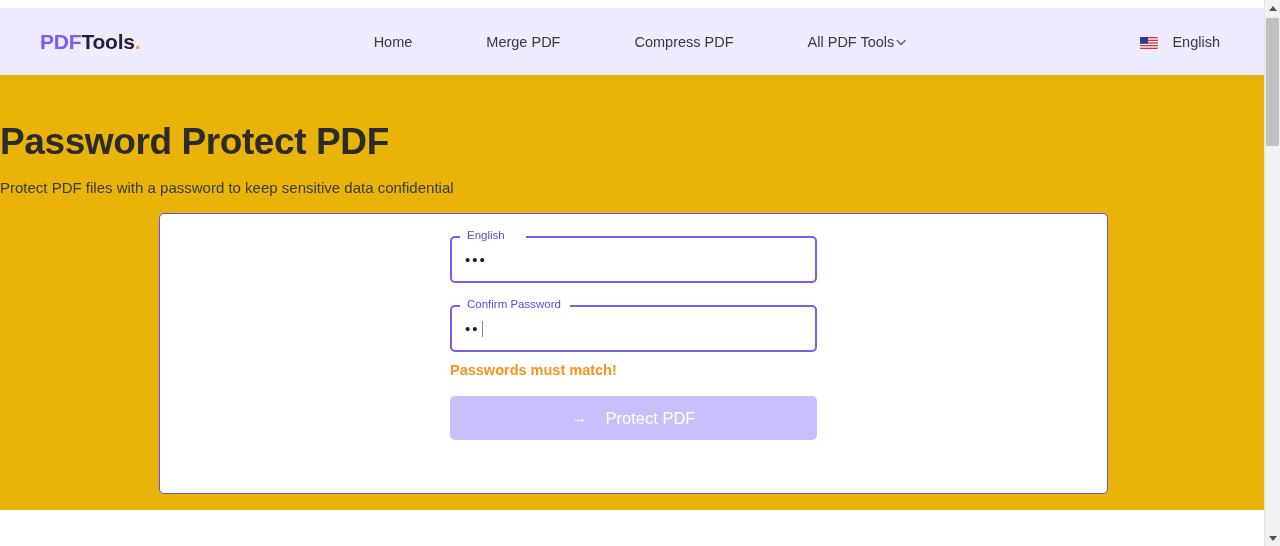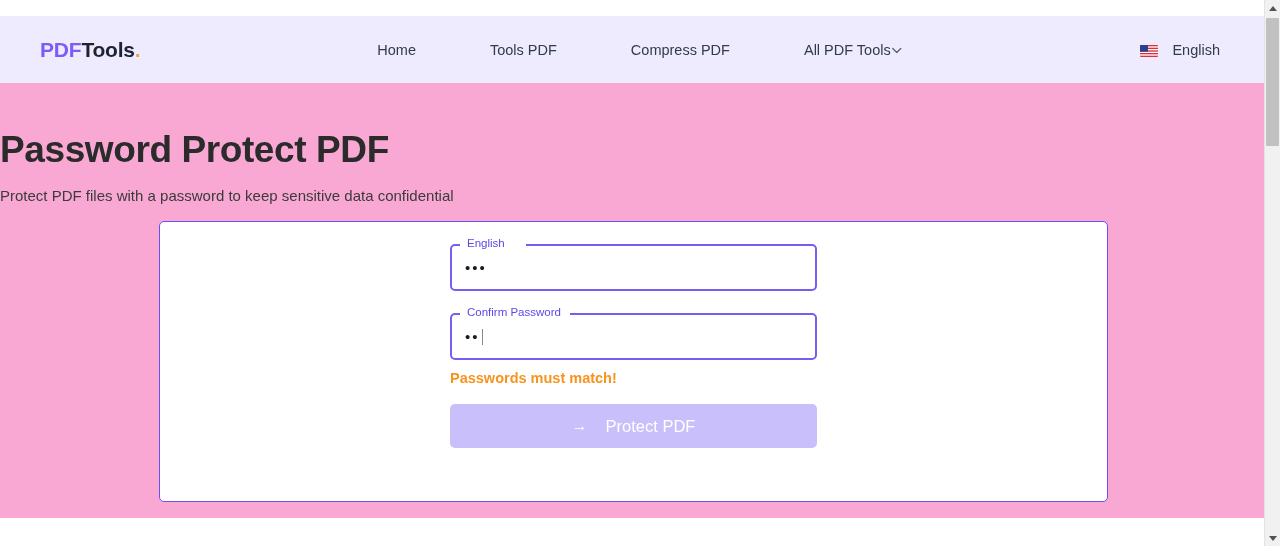--- a/index.html
+++ b/index.html
@@ -14,25 +14,25 @@
   body {
     font-family: "Liberation Sans", sans-serif;
     background: #ffffff;
     color: #222222;
     position: relative;
   }
 
   
   .page {
     position: absolute;
-    top: 16px; left: 0;
+    top: 8px; left: 0;
     width: 1264px;
     height: 502px;
     overflow: hidden;
-    background: #f9a8d4;
+    background: #eab308;
   }
 
   
   .header {
     height: 67px;
     background: #eeebfe;
     display: flex;
     align-items: center;
     position: relative;
   }
@@ -267,21 +267,21 @@
 
     <div class="logo">
       <span class="pdf">PDF</span><span class="tools">Tools</span><span class="dot">.</span>
     </div>
 
     <nav class="nav">
       <div class="nav-item">
         <span>Home</span>
       </div>
       <div class="nav-item">
-        <span>Tools PDF</span>
+        <span>Merge PDF</span>
       </div>
       <div class="nav-item">
         <span>Compress PDF</span>
       </div>
       <div class="nav-item with-caret">
         <span>All PDF Tools</span>
         <span class="caret">
           <svg width="13" height="13" viewBox="0 0 13 13">
             <path d="M2.5 4.5 L6.5 8.5 L10.5 4.5" fill="none" stroke="#5c5f72" stroke-width="1.3" stroke-linecap="round" stroke-linejoin="round"></path>
           </svg>

